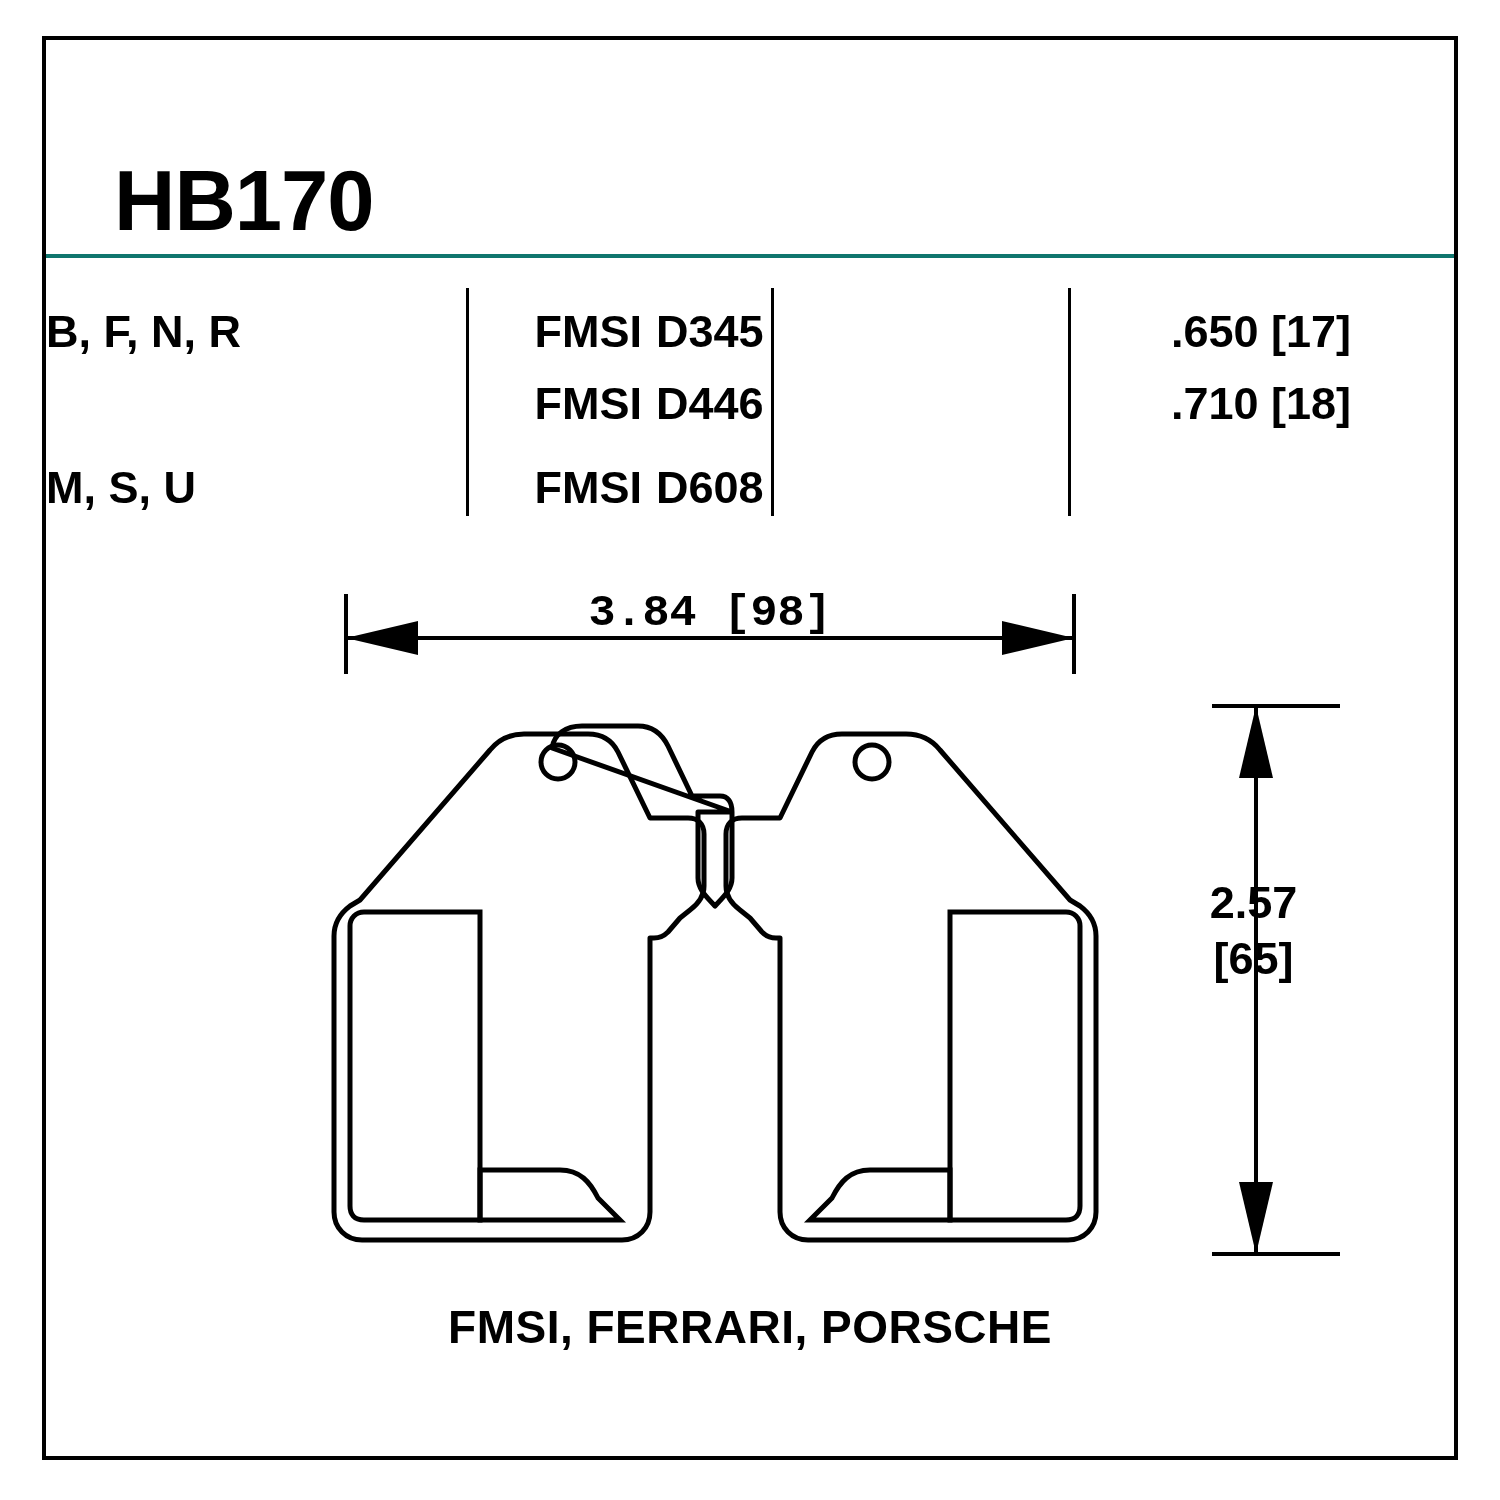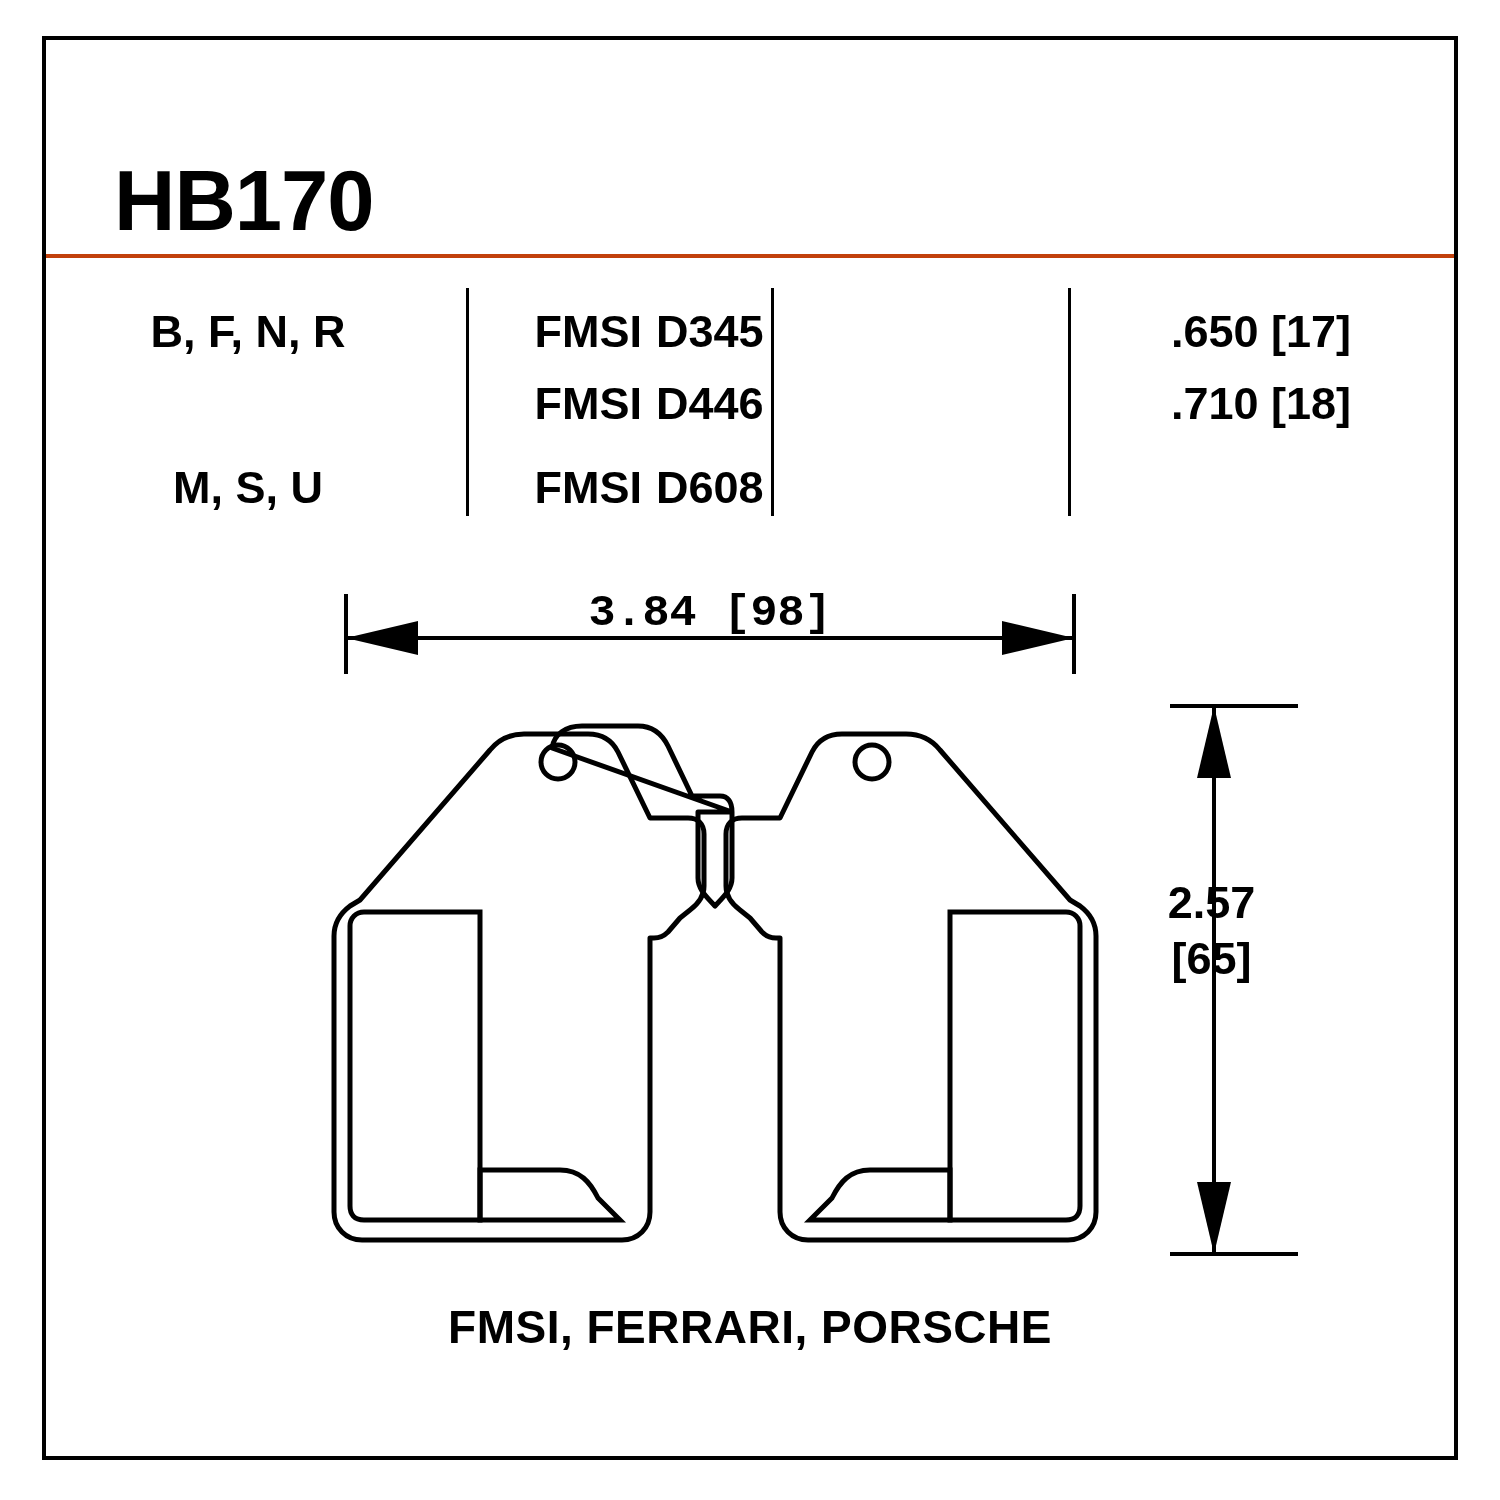--- a/index.html
+++ b/index.html
@@ -28,21 +28,21 @@
     border: 4px solid #000000;
     box-sizing: border-box;
   }
   
   .title-band {
     position: absolute;
     left: 46px;
     top: 40px;
     width: 1408px;
     height: 218px;
-    border-bottom: 4px solid #c2410c;
+    border-bottom: 4px solid #0f766e;
     box-sizing: border-box;
   }
   .part-number {
     position: absolute;
     left: 68px;
     top: 118px;
     font-size: 85px;
     font-weight: bold;
     letter-spacing: -1px;
     line-height: 1;
@@ -77,21 +77,21 @@
   .cell {
     position: absolute;
     font-size: 45px;
     font-weight: bold;
     line-height: 72px;
     white-space: nowrap;
   }
   .cell.compounds {
     left: 0;
     width: 404px;
-    text-align: center;
+    text-align: left;
   }
   .cell.fmsi-label {
     left: 420px;
     width: 190px;
     text-align: right;
     padding-right: 14px;
     box-sizing: border-box;
     padding-left: 11px;
   }
   .cell.fmsi-code {
@@ -118,21 +118,21 @@
     top: 0;
     width: 740px;
     text-align: center;
     font-size: 45px;
     font-weight: bold;
     font-family: Liberation Mono, monospace;
   }
   
   .dim-height {
     position: absolute;
-    left: 1130px;
+    left: 1172px;
     top: 700px;
     width: 175px;
     height: 560px;
   }
   .dim-height .label {
     position: absolute;
     left: -6px;
     top: 175px;
     width: 175px;
     text-align: center;

